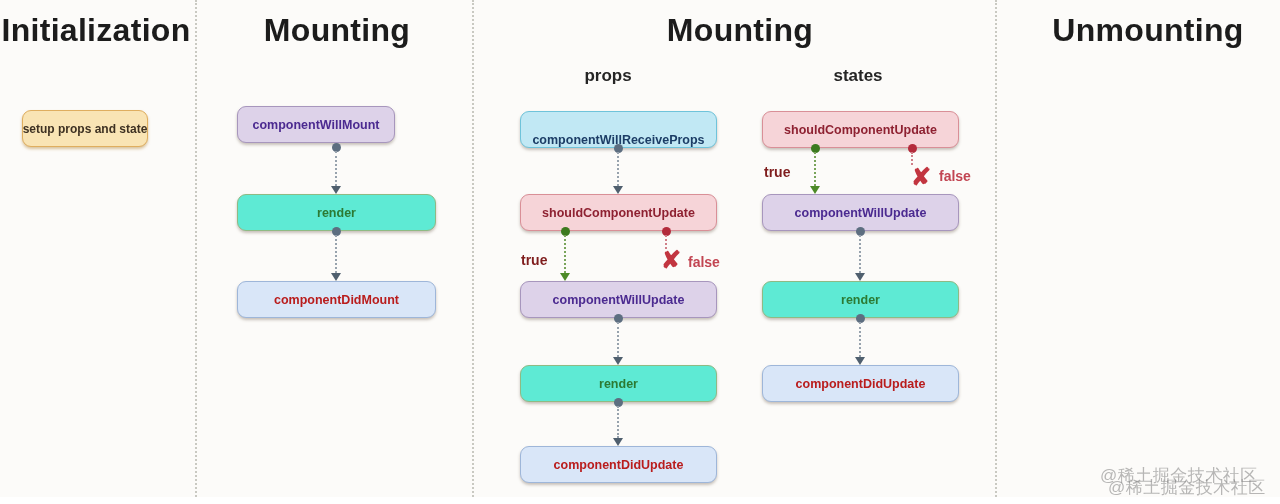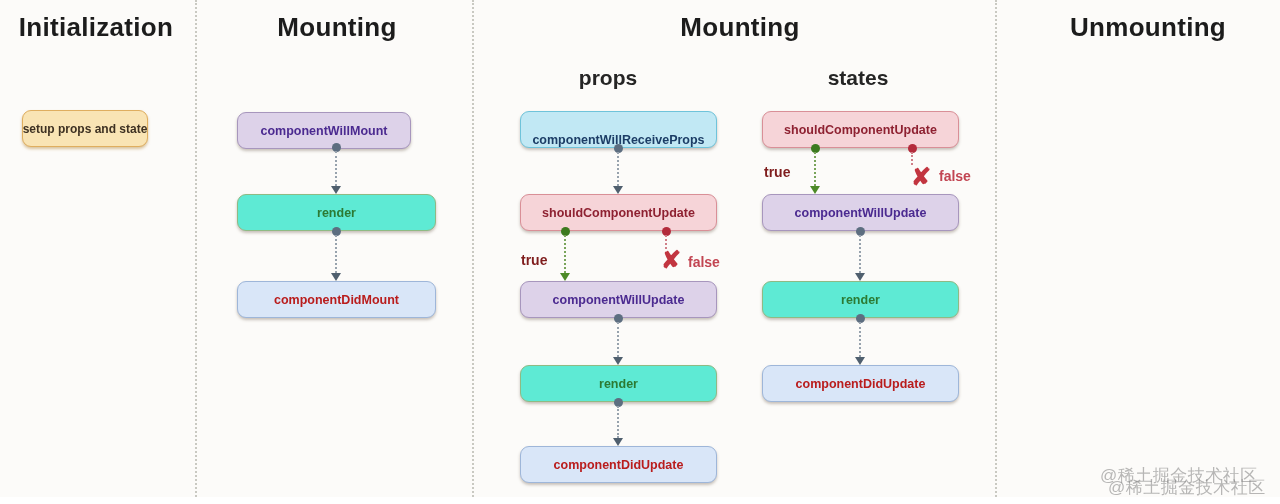--- a/index.html
+++ b/index.html
@@ -10,26 +10,26 @@
   }
   .canvas { position:absolute; inset:0; }
 
   .divider {
     position:absolute; top:0; height:504px; width:0;
     border-left:2px dotted #c9c9c2;
   }
 
   .col-title {
     position:absolute; top:12px; transform:translateX(-50%);
-    font-size:26px; font-weight:700; color:#1c1c1c; white-space:nowrap;
+    font-size:32px; font-weight:700; color:#1c1c1c; white-space:nowrap;
     letter-spacing:0.3px;
   }
   .sub-title {
     position:absolute; top:66px; transform:translateX(-50%);
-    font-size:21px; font-weight:700; color:#252525; white-space:nowrap;
+    font-size:17px; font-weight:700; color:#252525; white-space:nowrap;
   }
 
   .node {
     position:absolute; height:37px; border-radius:9px;
     display:flex; align-items:center; justify-content:center;
     font-size:12.5px; font-weight:700; white-space:nowrap;
     border:1.6px solid; box-sizing:border-box;
     box-shadow:0 2px 3px rgba(135,122,108,0.45);
   }
   .c-yellow   { background:#f9e4b4; border-color:#dfae5f; color:#3e3122;
@@ -88,21 +88,21 @@
   <div class="col-title" style="left:337px">Mounting</div>
   <div class="col-title" style="left:740px">Mounting</div>
   <div class="col-title" style="left:1148px">Unmounting</div>
   <div class="sub-title" style="left:608px">props</div>
   <div class="sub-title" style="left:858px">states</div>
 
   <div class="node c-yellow" style="left:22px;top:110px;width:126px">
     <span style="font-size:12px">setup props and state</span>
   </div>
 
-  <div class="node c-lavender" style="left:237px;top:112px;width:174px">
+  <div class="node c-lavender" style="left:237px;top:106px;width:158px">
     <span>componentWillMount</span>
   </div>
   <div class="conn" style="left:336px;top:147px;height:47px">
     <span class="dot"></span>
     <span class="dash"></span>
     <span class="arrow"></span>
   </div>
   <div class="node c-green" style="left:237px;top:194px;width:199px">
     <span>render</span>
   </div>

